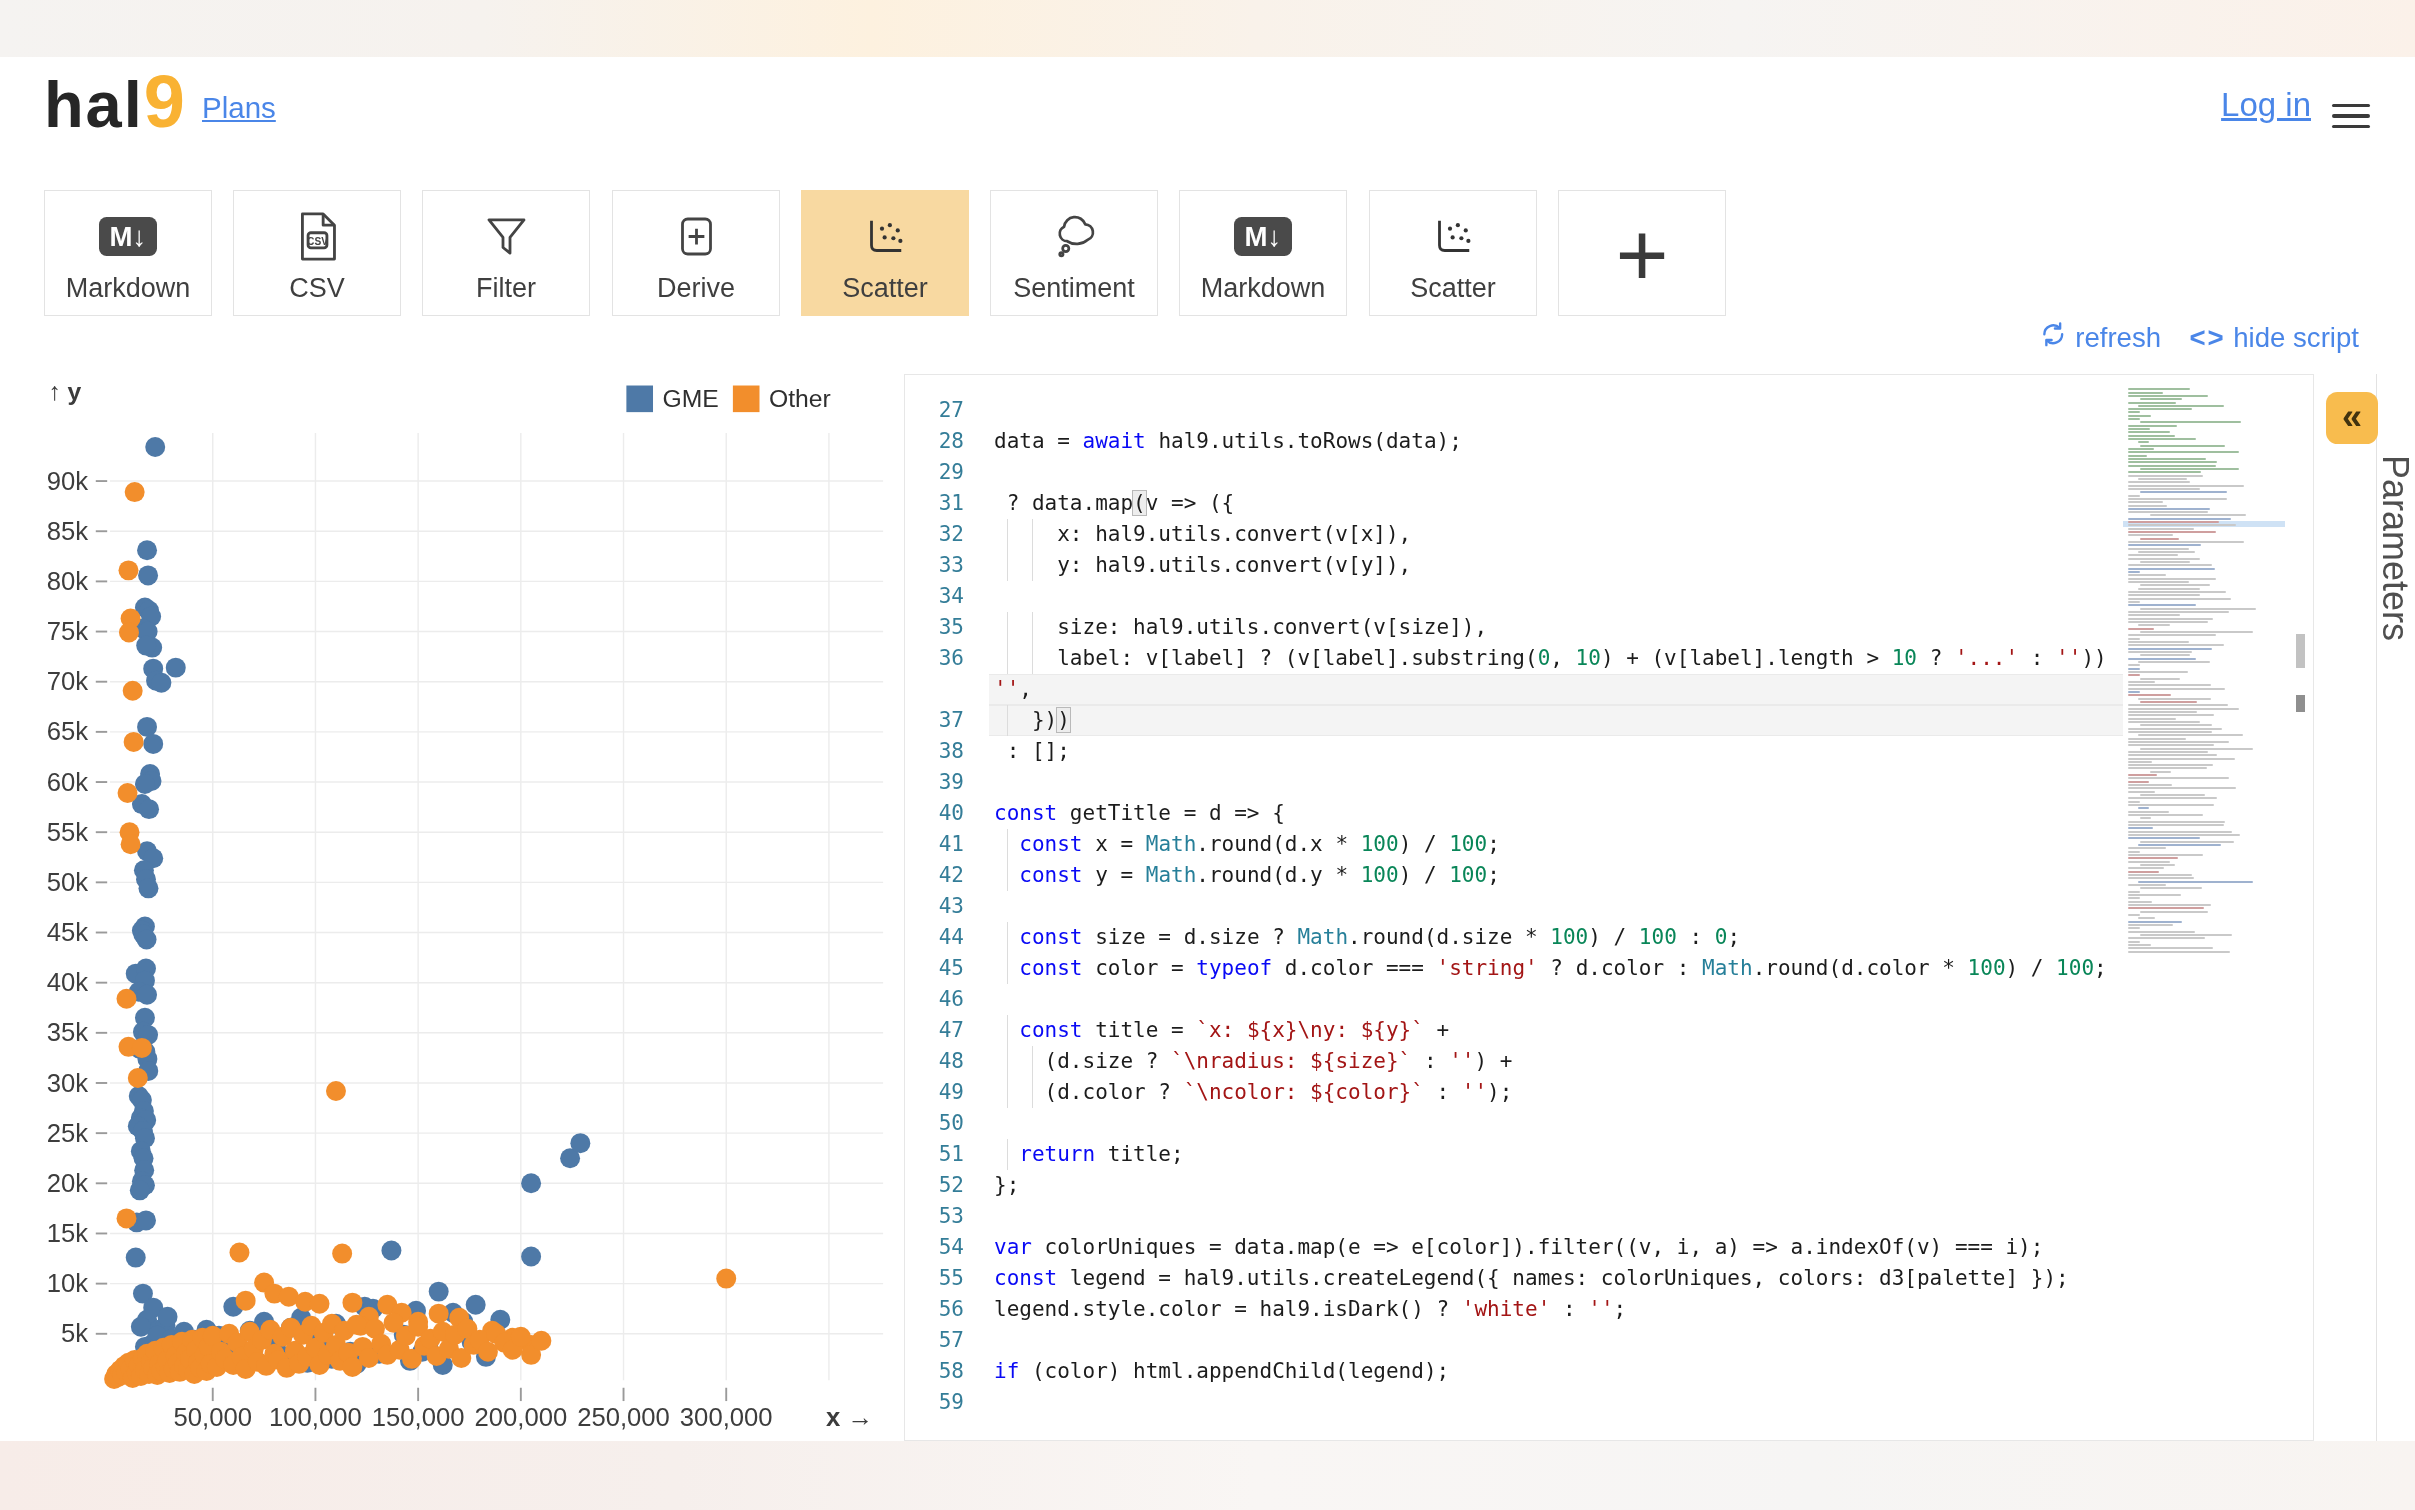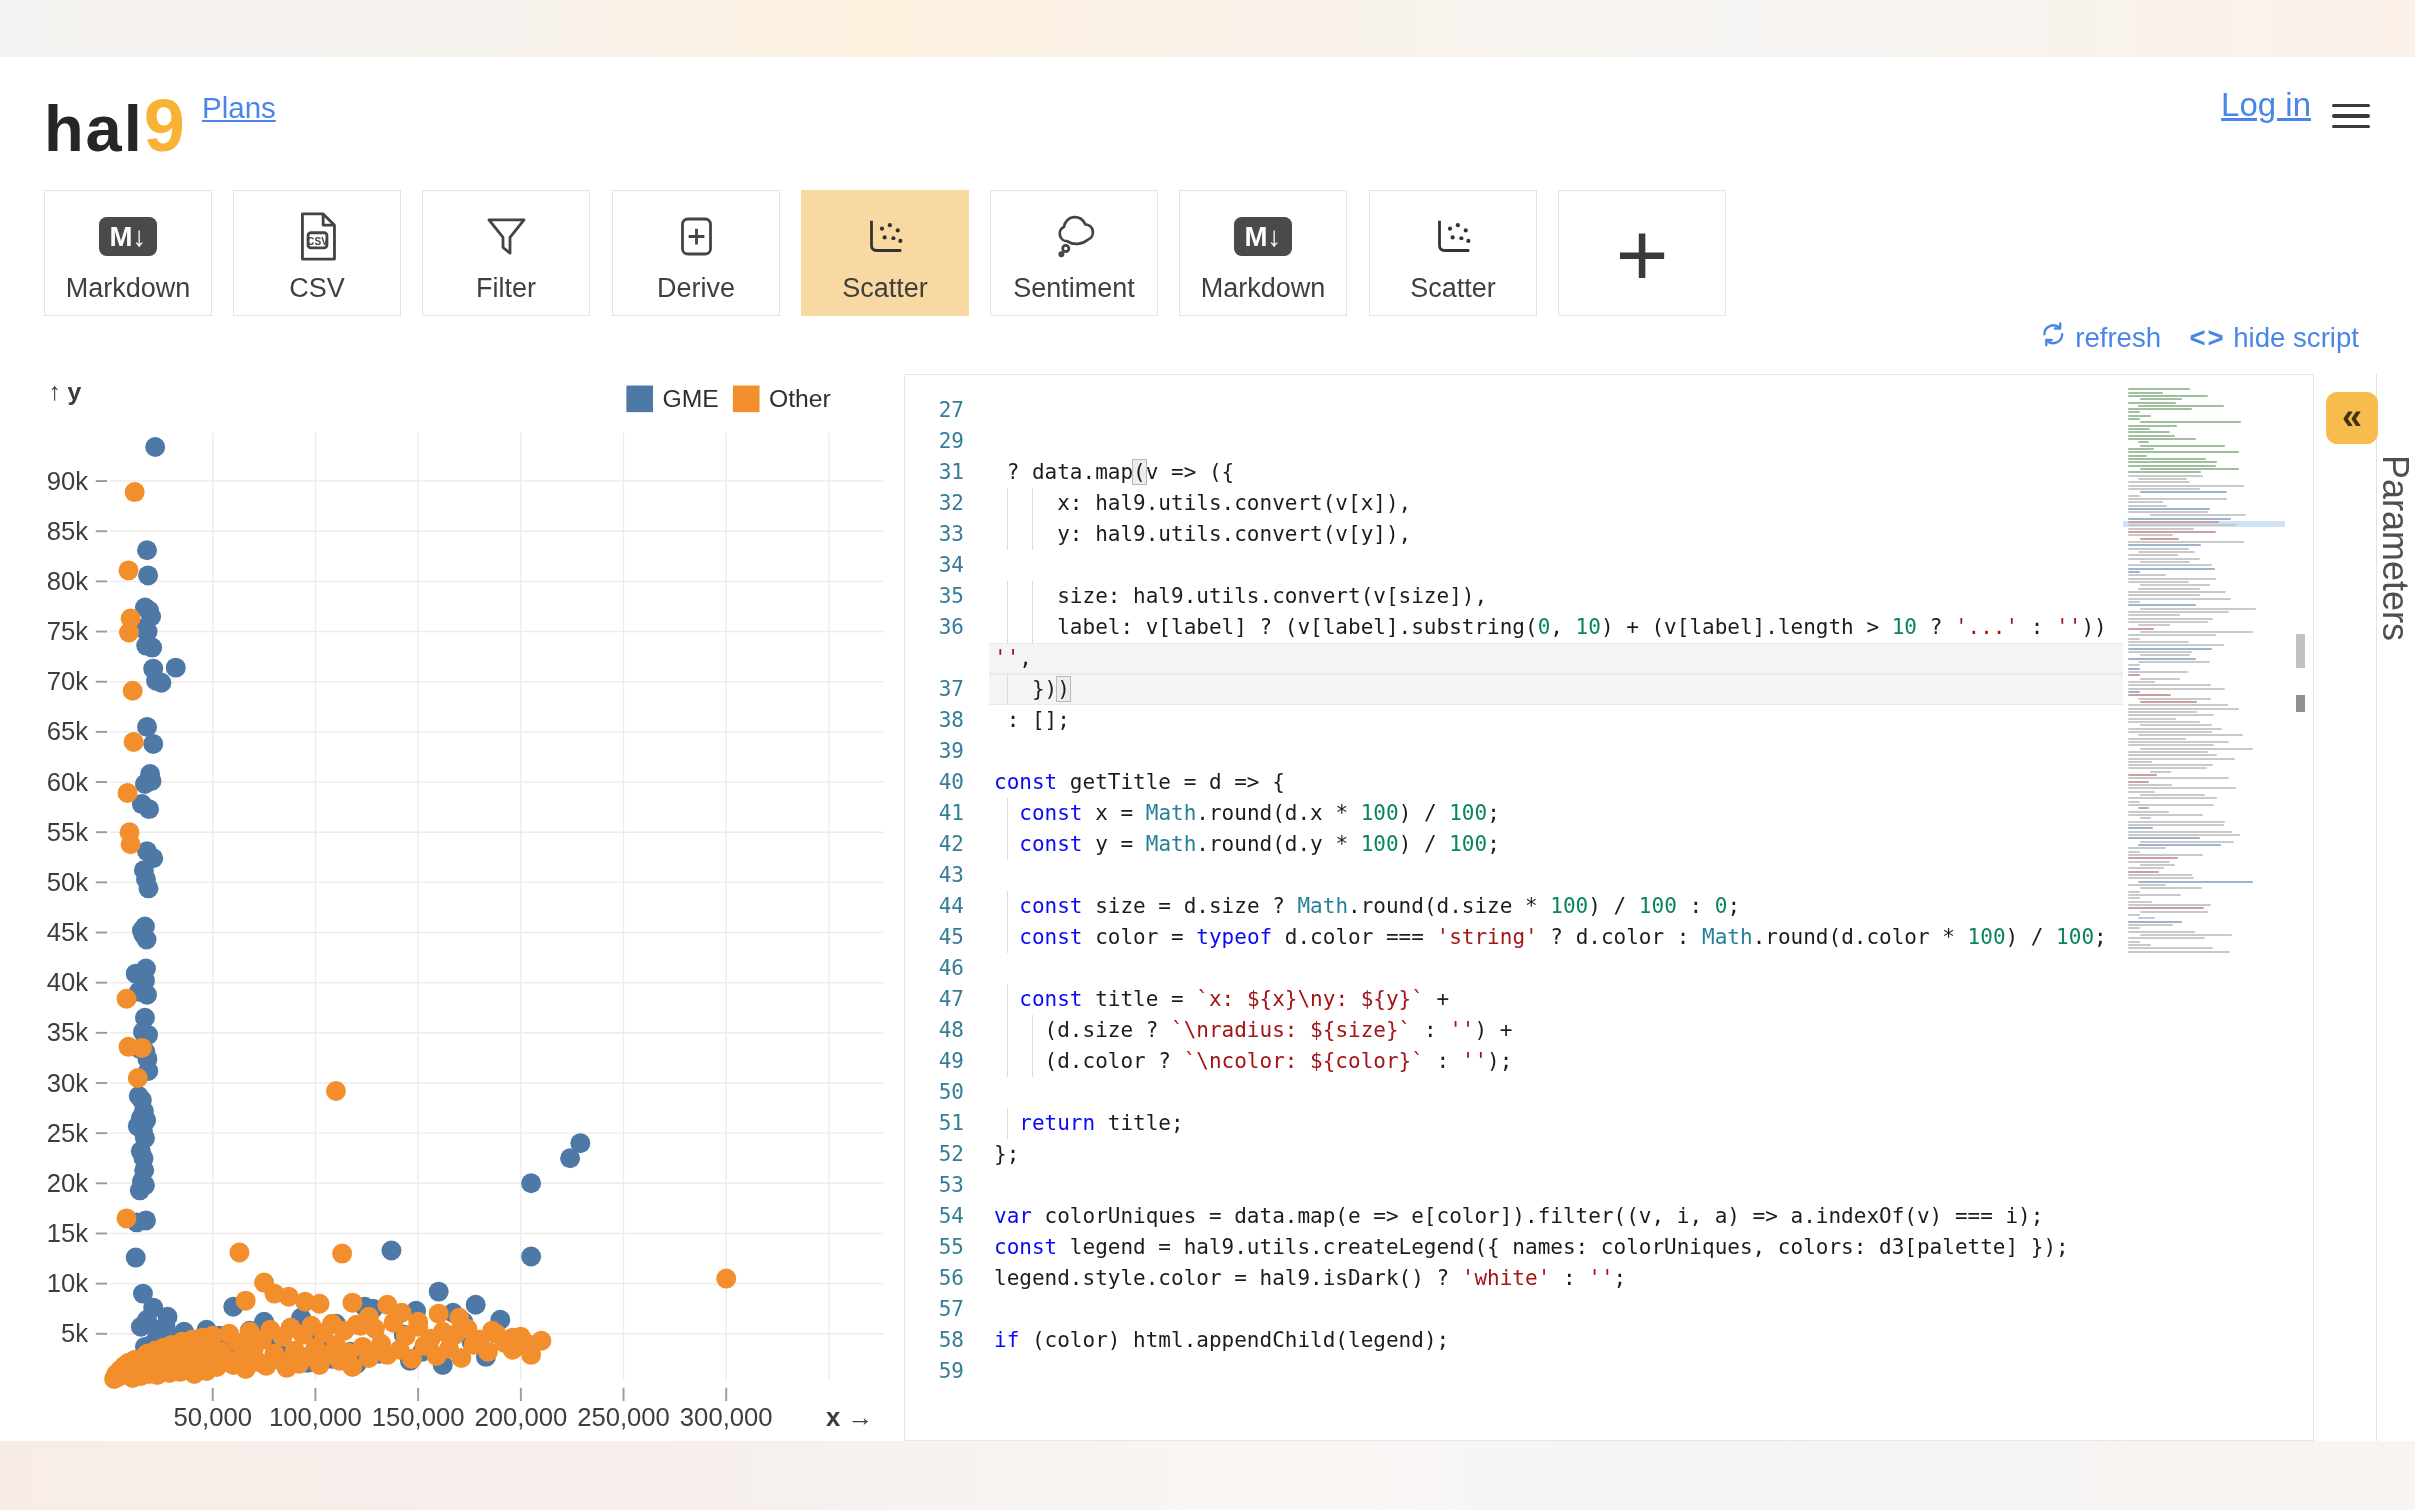--- a/index.html
+++ b/index.html
@@ -1,21 +1,21 @@
 <!DOCTYPE html>
 <html style="font-size:15px"><head>
 <meta charset="utf-8">
 <style>
   html,body{margin:0;padding:0;}
   body{width:2416px;height:1510px;position:relative;overflow:hidden;background:#fff;
        font-family:"Liberation Sans",sans-serif;color:#333;}
   .top-strip{position:absolute;left:0;top:0;width:2416px;height:57px;
     background:linear-gradient(90deg,#f5f3f1 0%,#f6f2ee 20%,#fdf1df 36%,#f9f2ea 52%,#f6f4f2 72%,#fbf1e9 100%);}
   .header{position:absolute;left:0;top:57px;width:2416px;height:126px;background:#fff;}
-  .logo{position:absolute;left:44px;top:7.6px;font-weight:bold;letter-spacing:1.9px;line-height:1;margin-top:24px;}
+  .logo{position:absolute;left:44px;top:7.6px;font-weight:bold;letter-spacing:1.9px;line-height:1;}
   .logo .hal{color:#262626;font-size:65px;}
   .logo .nine{color:#f9b233;font-size:74px;}
   .plans{position:absolute;left:202px;top:34px;font-size:29.5px;color:#4a86e8;text-decoration:underline;cursor:pointer;}
   .login{position:absolute;right:105px;top:28.5px;font-size:33px;color:#4a86e8;text-decoration:underline;cursor:pointer;}
   .hamburger{position:absolute;right:46px;top:40px;width:38px;cursor:pointer;}
   .hamburger div{height:3.8px;background:#3a3a3a;border-radius:1.9px;margin:6.7px 0;}
   
   .step{position:absolute;top:190px;width:168px;height:126px;background:#fff;border:1px solid #e3e3e3;
         box-sizing:border-box;cursor:pointer;}
   .step.selected{background:#f8d9a1;border-color:#f8d9a1;}
@@ -530,20 +530,21 @@
     </g>
     <rect x="628" y="10" width="28" height="28" fill="#4e79a7"></rect>
     <text x="666" y="33" font-size="26" fill="#2f2f2f">GME</text>
     <rect x="740" y="10" width="28" height="28" fill="#f28e2c"></rect>
     <text x="778" y="33" font-size="26" fill="#2f2f2f">Other</text>
   </svg>
 
 <div class="editor">
   <div class="rows" id="rows">
       <div class="row"><span class="num">27</span><span class="code"></span></div>
+      <div class="row"><span class="num">28</span><span class="code"><span class="tok-d">data = </span><span class="tok-k">await</span><span class="tok-d"> hal9.utils.toRows(data);</span></span></div>
       <div class="row"><span class="num">29</span><span class="code"></span></div>
       <div class="row"><span class="num">31</span><span class="code"><span class="tok-d"> ? data.map</span><span class="tok-m">(</span><span class="tok-d">v =&gt; ({</span></span></div>
       <div class="row"><span class="num">32</span><span class="code"><span class="guide" style="left: 12.6px;"></span><span class="guide" style="left: 38px;"></span><span class="tok-d">     x: hal9.utils.convert(v[x]),</span></span></div>
       <div class="row"><span class="num">33</span><span class="code"><span class="guide" style="left: 12.6px;"></span><span class="guide" style="left: 38px;"></span><span class="tok-d">     y: hal9.utils.convert(v[y]),</span></span></div>
       <div class="row"><span class="num">34</span></div>
       <div class="row"><span class="num">35</span><span class="code"><span class="guide" style="left: 12.6px;"></span><span class="guide" style="left: 38px;"></span><span class="tok-d">     size: hal9.utils.convert(v[size]),</span></span></div>
       <div class="row"><span class="num">36</span><span class="code"><span class="guide" style="left: 12.6px;"></span><span class="guide" style="left: 38px;"></span><span class="tok-d">     label: v[label] ? (v[label].substring(</span><span class="tok-n">0</span><span class="tok-d">, </span><span class="tok-n">10</span><span class="tok-d">) + (v[label].length &gt; </span><span class="tok-n">10</span><span class="tok-d"> ? </span><span class="tok-s">'...'</span><span class="tok-d"> : </span><span class="tok-s">''</span><span class="tok-d">)) :</span></span></div>
       <div class="row hl"><div class="bg"></div><span class="num"></span><span class="code"><span class="tok-s">''</span><span class="tok-d">,</span></span></div>
       <div class="row hl"><div class="bg"></div><span class="num">37</span><span class="code"><span class="guide" style="left: 12.6px;"></span><span class="tok-d">   })</span><span class="tok-m">)</span></span></div>
       <div class="row"><span class="num">38</span><span class="code"><span class="tok-d"> : [];</span></span></div>

